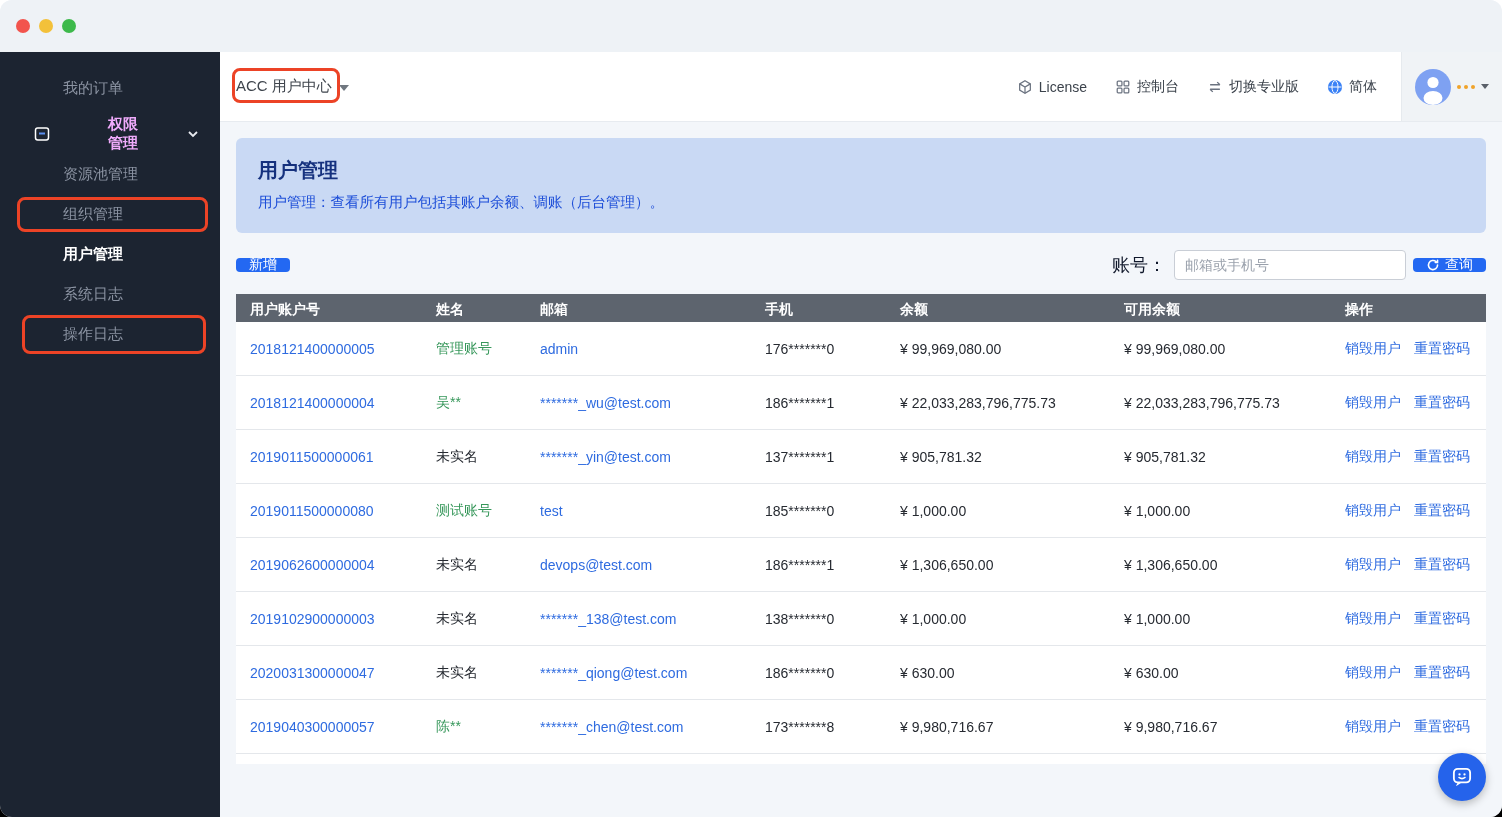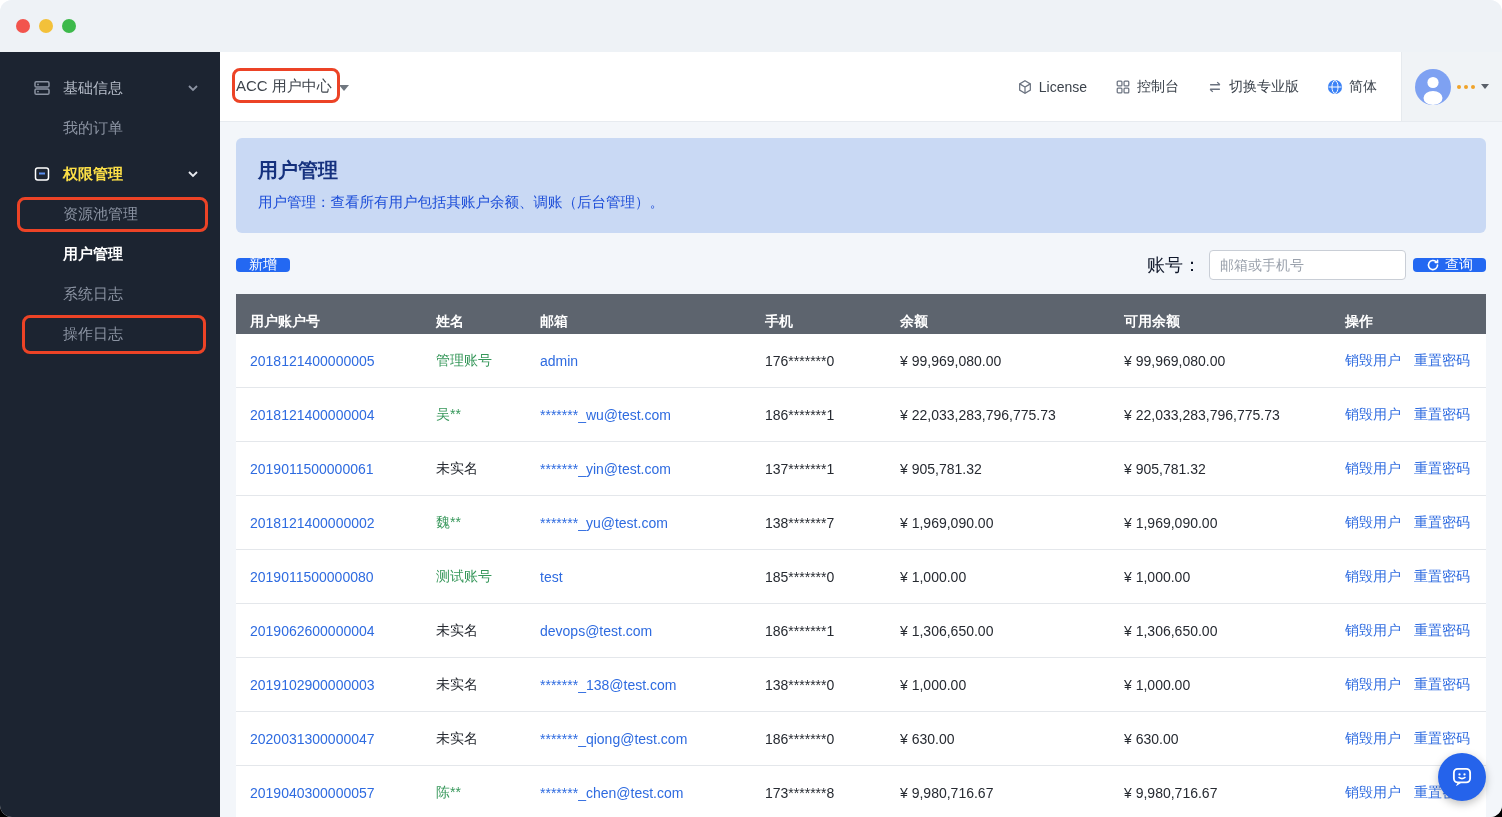--- a/index.html
+++ b/index.html
@@ -25,21 +25,21 @@
   .sidebar{width:220px;background:#1c2431;flex:none;padding-top:16px;box-sizing:border-box;}
   .main{flex:1;display:flex;flex-direction:column;min-width:0;}
   
   .menu{list-style:none;margin:0;padding:0;}
   .menu-item{height:40px;display:flex;align-items:center;padding:0 20px 0 33px;font-size:15px;color:#b6bdc9;cursor:pointer;}
   .menu-item.group-gap{margin-top:6px;}
   .menu-item .micon{width:18px;height:18px;margin-right:12px;flex:none;display:flex;align-items:center;}
   .menu-item .micon svg{width:18px;height:18px;stroke:#8b93a2;fill:none;stroke-width:1.5;}
   .menu-item .chev{margin-left:auto;display:flex;}
   .menu-item .chev svg{width:14px;height:14px;stroke:#8b93a2;fill:none;stroke-width:1.8;}
-  .menu-item.active-group{color:#fde047;font-weight:600;}
+  .menu-item.active-group{color:#f0abfc;font-weight:600;gap:45px;}
   .menu-item.active-group .micon svg{stroke:#ffffff;}
   .menu-item.active-group .chev svg{stroke:#e8ebf0;}
   .menu-child{height:40px;display:flex;align-items:center;padding-left:63px;font-size:15px;color:#8b93a2;cursor:pointer;}
   .menu-child.active{color:#ffffff;font-weight:700;}
   
   .navbar{height:70px;background:#ffffff;border-bottom:1px solid #e7ebf0;display:flex;align-items:center;padding-left:16px;box-sizing:border-box;}
   .brand{display:flex;align-items:center;gap:7px;font-size:15px;color:#3f454d;cursor:pointer;}
   .brand .caret{width:0;height:0;border-left:5px solid transparent;border-right:5px solid transparent;border-top:6px solid #70777f;margin-top:2px;}
   .nav-right{margin-left:auto;display:flex;align-items:center;height:100%;}
   .nav-links{display:flex;align-items:center;gap:28px;padding-right:24px;}
@@ -52,28 +52,28 @@
   .user-caret{width:0;height:0;border-left:4px solid transparent;border-right:4px solid transparent;border-top:5px solid #5a6069;}
   
   .content{flex:1;background:#f3f6fa;padding:16px;box-sizing:border-box;overflow:hidden;}
   .banner{background:#c9d9f4;border-radius:6px;padding:20px 22px 21px;box-sizing:border-box;}
   .banner h1{margin:0;font-size:20px;line-height:24px;color:#15317e;font-weight:700;}
   .banner p{margin:11px 0 0;font-size:14.5px;color:#1d4ed8;}
   .toolbar{margin-top:17px;display:flex;align-items:center;}
   .btn-primary{background:#2368f2;color:#fff;border:none;border-radius:4px;height:14px;padding:0 13px;font-size:14px;font-family:inherit;cursor:pointer;display:flex;align-items:center;gap:5px;}
   .search-group{margin-left:auto;display:flex;align-items:center;}
   .search-label{font-size:18px;color:#0f172a;margin-right:8px;}
-  .search-input{width:197px;height:30px;box-sizing:border-box;border:1px solid #c9ced6;border-radius:4px;padding:0 10px;font-size:14px;font-family:inherit;color:#2a2e36;background:#fff;outline:none;}
+  .search-input{width:232px;height:30px;box-sizing:border-box;border:1px solid #c9ced6;border-radius:4px;padding:0 10px;font-size:14px;font-family:inherit;color:#2a2e36;background:#fff;outline:none;}
   .search-input::placeholder{color:#9aa1ac;}
   .search-btn{margin-left:7px;}
   .search-btn svg{width:14px;height:14px;stroke:#fff;fill:none;stroke-width:1.8;}
   
   .table-wrap{margin-top:14px;}
   table{border-collapse:collapse;width:1250px;table-layout:fixed;}
-  thead th{background:#5d646e;color:#ffffff;font-size:14px;font-weight:700;text-align:left;height:24px;padding:16px 0 0 14px;}
+  thead th{background:#5d646e;color:#ffffff;font-size:14px;font-weight:700;text-align:left;height:24px;padding:4px 0 0 14px;}
   tbody td{background:#ffffff;border-bottom:1px solid #e4e7eb;height:53px;padding:0 0 0 14px;font-size:14px;color:#262a31;}
   a.cell-link{color:#2e6be0;text-decoration:none;cursor:pointer;}
   td .verified{color:#36975a;}
   .actions a{margin-right:9px;}
   .table-tail{width:1250px;height:10px;background:#ffffff;}
   
   .annot{position:absolute;border:3px solid #ec4326;border-radius:8px;pointer-events:none;box-sizing:border-box;z-index:50;}
   .annot-brand{left:232px;top:68px;width:108px;height:35px;}
   .annot-perm{left:17px;top:197px;width:191px;height:35px;}
   .annot-user{left:22px;top:315px;width:184px;height:39px;}
@@ -91,56 +91,43 @@
       <span class="tl-min"></span>
       <span class="tl-max"></span>
     </div>
   </div>
 
   <div class="app">
 
     <aside class="sidebar">
       <ul class="menu">
 
-        <li class="menu-item">
-          <span class="micon">
-            <svg viewBox="0 0 18 18">
-                <rect x="2" y="2.8" width="14" height="5.2" rx="1.3"></rect>
-                <rect x="2" y="10" width="14" height="5.2" rx="1.3"></rect>
-                <circle cx="5" cy="5.4" r="0.9" fill="#8b93a2" stroke="none"></circle>
-                <circle cx="5" cy="12.6" r="0.9" fill="#8b93a2" stroke="none"></circle>
-              </svg>
-          </span>
-          <span>基础信息</span>
-          <span class="chev">
-              <svg viewBox="0 0 14 14">
-                <path d="M3 5l4 4 4-4"></path>
-              </svg>
-            </span>
-        </li>
         <li class="menu-child">
             <span>我的订单</span>
           </li>
 
         <li class="menu-item group-gap active-group">
           <span class="micon">
             <svg viewBox="0 0 18 18">
                 <rect x="2.5" y="3" width="13" height="12" rx="2.2"></rect>
                 <line x1="6" y1="8.6" x2="12" y2="8.6" stroke="#5b8ff0" stroke-width="2"></line>
               </svg>
           </span>
           <span>权限管理</span>
           <span class="chev">
               <svg viewBox="0 0 14 14">
                 <path d="M3 5l4 4 4-4"></path>
               </svg>
             </span>
         </li>
         <li class="menu-child">
             <span>资源池管理</span>
+          </li>
+        <li class="menu-child">
+            <span>组织管理</span>
           </li>
         <li class="menu-child active">
             <span>用户管理</span>
           </li>
 
         <li class="menu-child">
             <span>系统日志</span>
           </li>
         <li class="menu-child">
             <span>操作日志</span>
@@ -282,32 +269,20 @@
     <td><a class="cell-link">*******_yin@test.com</a></td>
     <td><span>137*******1</span></td>
     <td><span>¥ 905,781.32</span></td>
     <td><span>¥ 905,781.32</span></td>
     <td class="actions">
       <a class="cell-link">销毁用户</a>
       <a class="cell-link">重置密码</a>
     </td>
   </tr>
 
-  <tr>
-    <td><a class="cell-link">2018121400000002</a></td>
-    <td><span class="verified">魏**</span></td>
-    <td><a class="cell-link">*******_yu@test.com</a></td>
-    <td><span>138*******7</span></td>
-    <td><span>¥ 1,969,090.00</span></td>
-    <td><span>¥ 1,969,090.00</span></td>
-    <td class="actions">
-      <a class="cell-link">销毁用户</a>
-      <a class="cell-link">重置密码</a>
-    </td>
-  </tr>
 
   <tr>
     <td><a class="cell-link">2019011500000080</a></td>
     <td><span class="verified">测试账号</span></td>
     <td><a class="cell-link">test</a></td>
     <td><span>185*******0</span></td>
     <td><span>¥ 1,000.00</span></td>
     <td><span>¥ 1,000.00</span></td>
     <td class="actions">
       <a class="cell-link">销毁用户</a>

